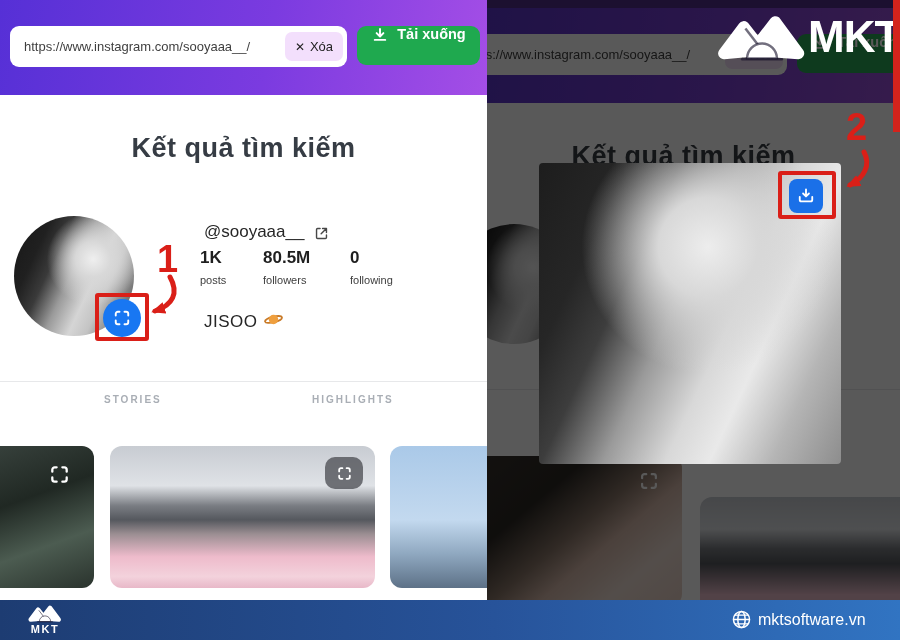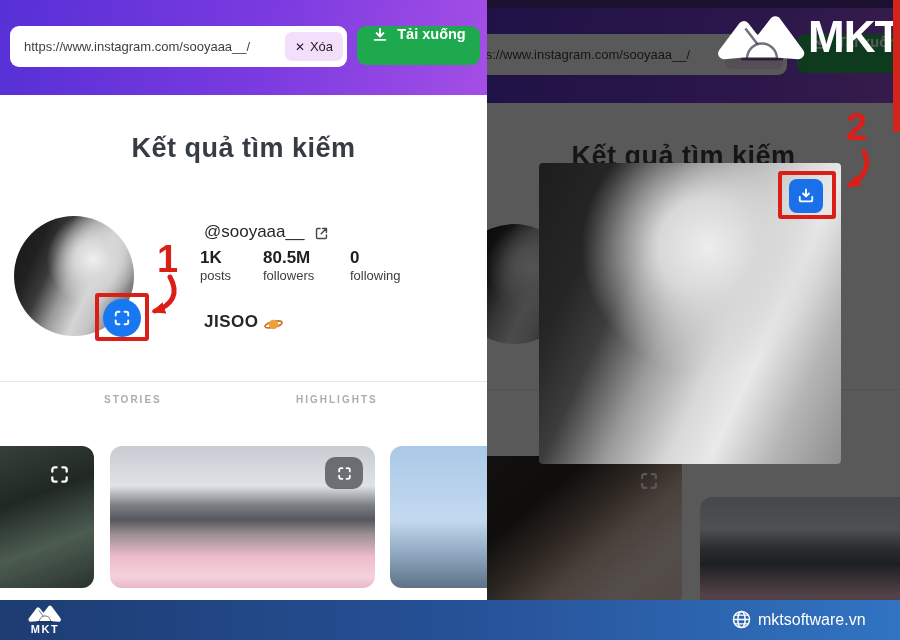--- a/index.html
+++ b/index.html
@@ -21,33 +21,33 @@
     justify-content:center; gap:8px; color:#fff; font-weight:bold; font-size:14.5px; cursor:pointer; }
   .app-body { position:absolute; left:0; top:95px; width:487px; height:505px; background:#fff; }
   .results-title { position:absolute; left:0; top:133px; width:487px; text-align:center;
     font-size:27px; font-weight:600; color:#363c44; letter-spacing:.5px; }
   .avatar { position:absolute; left:14px; top:216px; width:120px; height:120px; border-radius:50%;
     background:
       radial-gradient(circle at 66% 36%, #efefef 0%, #d8d8d8 16%, rgba(0,0,0,0) 42%),
       linear-gradient(115deg,#161616 0%,#202020 22%,#3a3a3a 34%,#9a9a9a 48%,#d5d5d5 62%,#c4c4c4 72%,#6e6e6e 88%,#474747 100%); }
   .stat-col { position:absolute; top:248px; }
   .stat-value { font-size:17px; font-weight:bold; color:#1f1f1f; }
-  .stat-label { font-size:13px; color:#3d3d3d; }
+  .stat-label { font-size:11px; color:#3d3d3d; margin-top:6px; }
   .divider { position:absolute; left:0; top:381px; width:487px; height:1px; background:#e7e8ea; }
 
   
   .panel-left { position:absolute; left:0; top:0; width:487px; height:600px; background:#fff; overflow:hidden; }
   .scan-btn { position:absolute; left:103px; top:299px; width:38px; height:38px; border-radius:50%;
     background:#1877f2; border:none; display:flex; align-items:center; justify-content:center; cursor:pointer; }
   .redbox-1 { position:absolute; left:95px; top:293px; width:54px; height:48px;
     border:4px solid #da1f18; border-radius:3px; }
   .username-row { position:absolute; left:204px; top:208px; display:flex; align-items:flex-end; gap:9px;margin-top:14px; }
   .username { font-size:17px; color:#262626; }
-  .display-name { position:absolute; left:204px; top:312px; display:flex; align-items:flex-end; gap:6px;
-    font-size:17px; font-weight:bold; color:#262626; letter-spacing:.5px; }
+  .display-name { position:absolute; left:204px; top:312px; display:flex; align-items:flex-start; gap:6px;
+    font-size:17px; font-weight:normal; color:#262626; letter-spacing:.5px; }
   .tab { position:absolute; top:394px; font-size:10px; font-weight:bold; letter-spacing:2px;
     color:#a9aeb5; cursor:pointer; }
   .grid-photo { position:absolute; top:446px; height:142px; border-radius:12px; cursor:pointer; }
   .photo-1 { left:-22px; width:116px;
     background:linear-gradient(160deg,#39433e 0%,#202823 38%,#4c5c51 68%,#2a332d 100%); }
   .photo-2 { left:110px; width:265px;
     background:linear-gradient(180deg,#c8ccd2 0%,#dfe2e6 28%,#7a7d83 42%,#55585e 52%,#9b8e92 62%,#eebbcb 78%,#f3d2dc 92%,#e8b8c8 100%); }
   .photo-3 { left:390px; width:110px;
     background:linear-gradient(180deg,#aac9e8 0%,#c3d9ef 52%,#8fa8c0 76%,#5d7187 100%); }
   .expand-plain { position:absolute; left:48px; top:463px; }
@@ -170,21 +170,21 @@
       <span style="display:flex;">
         <svg width="20" height="20" viewBox="0 0 24 24" fill="none" stroke="#fff" stroke-width="2.3" stroke-linecap="round">
           <path d="M4.5 9 V7 A2.5 2.5 0 0 1 7 4.5 H9 M15 4.5 h2 A2.5 2.5 0 0 1 19.5 7 v2 M19.5 15 v2 A2.5 2.5 0 0 1 17 19.5 h-2 M9 19.5 H7 A2.5 2.5 0 0 1 4.5 17 v-2"></path>
         </svg>
       </span>
     </button>
     <div class="redbox-1"></div>
 
     <div class="divider"></div>
     <div class="tab" style="left:104px;">STORIES</div>
-    <div class="tab" style="left:296px;">HIGHLIGHTS</div>
+    <div class="tab" style="left:312px;">HIGHLIGHTS</div>
 
     <div class="grid-photo photo-1"></div>
     <span class="expand-plain">
       <svg width="23" height="23" viewBox="0 0 24 24" fill="none" stroke="#fff" stroke-width="2.4" stroke-linecap="round">
         <path d="M4.5 9 V7 A2.5 2.5 0 0 1 7 4.5 H9 M15 4.5 h2 A2.5 2.5 0 0 1 19.5 7 v2 M19.5 15 v2 A2.5 2.5 0 0 1 17 19.5 h-2 M9 19.5 H7 A2.5 2.5 0 0 1 4.5 17 v-2"></path>
       </svg>
     </span>
     <div class="grid-photo photo-2">
       <div class="expand-btn">
         <span style="display:flex;">

